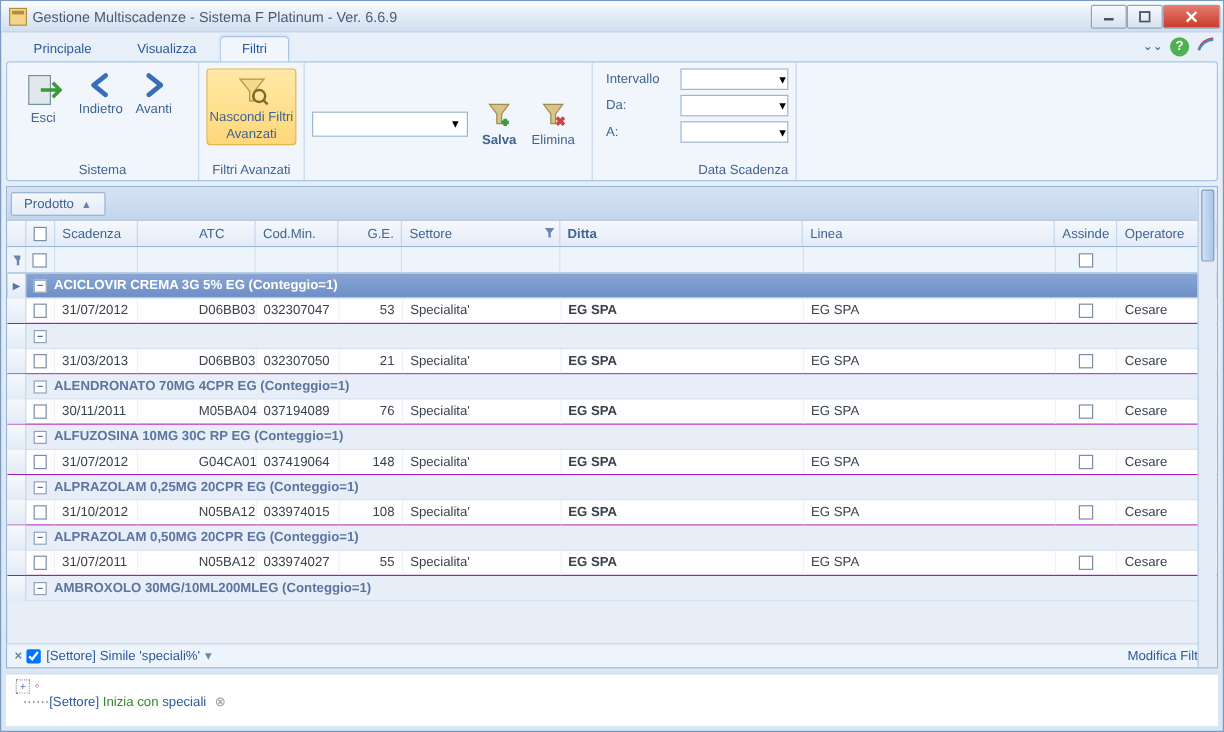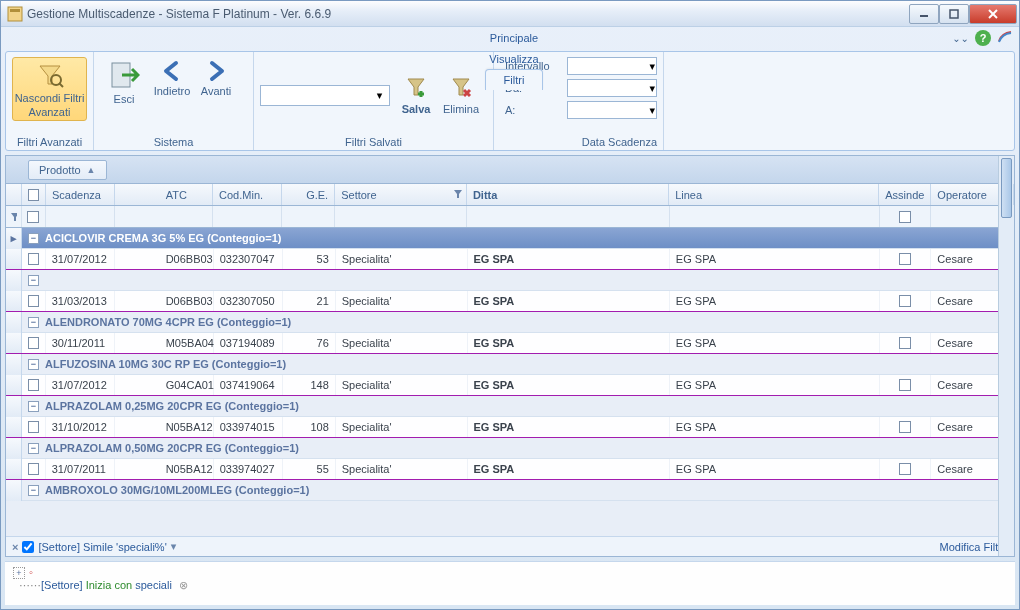--- a/index.html
+++ b/index.html
@@ -8,21 +8,21 @@
 .window{width:1020px;height:610px;background:linear-gradient(to bottom,#e9f0fa,#d9e6f3);border:1px solid #7a9ac0;display:flex;flex-direction:column;}
 
 .titlebar{height:26px;background:linear-gradient(to bottom,#fdfdfe 0%,#e6eef8 40%,#d2dff0 100%);display:flex;align-items:center;padding:0 2px;border-bottom:1px solid #bcd0e6;}
 .titlebar .app-icon{width:16px;height:16px;margin:0 4px;display:inline-block;}
 .titlebar .title{color:#4a5b70;font-size:12px;flex:1;}
 .win-controls{display:flex;gap:0;}
 .win-btn{width:30px;height:20px;border:1px solid #8fa5bf;background:linear-gradient(to bottom,#f5f9fd,#d6e2f0);display:flex;align-items:center;justify-content:center;border-radius:2px;}
 .win-btn.close{background:linear-gradient(to bottom,#e67a6f,#c83c2b);width:48px;color:#fff;}
 .win-btn.close svg{stroke:#fff;}
 
-.tabs{height:24px;display:flex;align-items:center;padding-left:8px;gap:0;background:transparent;position:relative;flex-direction:column;}
+.tabs{height:24px;display:flex;align-items:flex-end;padding-left:8px;gap:0;background:transparent;position:relative;}
 .tab{padding:4px 18px 4px 18px;color:#2b5a9b;border:1px solid transparent;border-bottom:none;border-top-left-radius:4px;border-top-right-radius:4px;}
 .tab.active{background:#f1f6fc;border-color:#a8c5e8;color:#2b5a9b;box-shadow:0 -1px 2px rgba(0,0,0,.05);}
 .tabs-right{position:absolute;right:6px;top:2px;display:flex;gap:6px;align-items:center;}
 .help-icon{width:16px;height:16px;border-radius:50%;background:#4eb04e;color:#fff;display:flex;align-items:center;justify-content:center;font-weight:bold;font-size:11px;}
 
 .ribbon{background:#f1f6fc;border:1px solid #a8c5e8;margin:0 4px;border-radius:3px;height:100px;display:flex;}
 .group{border-right:1px solid #c5d7ec;display:flex;flex-direction:column;padding:3px 6px 0 6px;}
 .group-body{flex:1;display:flex;align-items:flex-start;gap:4px;padding-top:2px;}
 .group-label{text-align:center;color:#40648f;font-size:11px;padding:2px 0;}
 .big-btn{display:flex;flex-direction:column;align-items:center;justify-content:flex-start;width:48px;padding:2px 0;gap:2px;}
@@ -31,21 +31,21 @@
 .combo{width:130px;height:21px;background:#fff;border:1px solid #9bb6d5;display:flex;align-items:center;padding-left:4px;position:relative;}
 .combo .arrow{position:absolute;right:2px;top:2px;width:15px;height:15px;display:flex;align-items:center;justify-content:center;}
 .field-row{display:flex;align-items:center;gap:4px;margin-bottom:2px;}
 .field-row .flabel{width:58px;color:#40648f;}
 .field-row .fbox{width:90px;height:18px;background:#fff;border:1px solid #9bb6d5;display:flex;align-items:center;position:relative;}
 .field-row .fbox .arrow{position:absolute;right:1px;}
 
 .grid-area{flex:1;background:#e8eef7;margin:4px;border:1px solid #9bb6d5;display:flex;flex-direction:column;overflow:hidden;position:relative;}
 .scrollbar-v{position:absolute;right:0;top:0;bottom:0;width:16px;background:#e3ecf7;border-left:1px solid #b8ccdf;}
 .scroll-thumb{position:absolute;left:2px;right:2px;top:2px;height:60px;background:linear-gradient(to right,#cfe0f3,#a9c7e8);border:1px solid #7a9ac0;border-radius:2px;}
-.grouping-bar{height:28px;background:linear-gradient(to bottom,#d6e3f3,#c4d6ec);border-bottom:1px solid #9bb6d5;display:flex;align-items:center;padding-left:22px;}
+.grouping-bar{height:28px;background:linear-gradient(to bottom,#d6e3f3,#c4d6ec);border-bottom:1px solid #9bb6d5;display:flex;align-items:center;padding-left:3px;}
 .group-chip{background:linear-gradient(to bottom,#f4f8fd,#e3ecf7);border:1px solid #9bb6d5;padding:3px 10px;border-radius:2px;color:#40648f;display:flex;align-items:center;gap:6px;}
 
 .header-row{display:flex;height:22px;background:linear-gradient(to bottom,#f6f9fd,#e2ebf6);border-bottom:1px solid #9bb6d5;}
 .header-row .hc{border-right:1px solid #c5d7ec;padding:3px 6px;color:#40648f;display:flex;align-items:center;position:relative;}
 .filter-row{display:flex;height:22px;background:#eef4fb;border-bottom:1px solid #9bb6d5;}
 .filter-row .fc{border-right:1px solid #d5e1ef;padding:2px 4px;display:flex;align-items:center;}
 
 .w-expand{width:16px;justify-content:center;}
 .w-chk{width:24px;justify-content:center;}
 .w-date{width:70px;}
@@ -119,81 +119,80 @@
       <span class="help-icon">?</span>
       <span><svg width="16" height="16">
             <path d="M2 12 Q5 4 14 3" fill="none" stroke="#c44" stroke-width="2"></path>
             <path d="M2 13 Q5 5 14 4" fill="none" stroke="#48c" stroke-width="2"></path>
           </svg></span>
     </div>
   </div>
 
   <div class="ribbon">
 
+    <div class="group" style="width:160px;">
+      <div class="group-body">
+        <div class="big-btn">
+          <svg width="32" height="32">
+              <rect x="4" y="4" width="18" height="24" fill="#e0e8ee" stroke="#7a8f9e"></rect>
+              <path d="M14 16 L30 16 M24 10 L30 16 L24 22" fill="none" stroke="#3a9a3a" stroke-width="3"></path>
+            </svg>
+          <span class="lbl">Esci</span>
+        </div>
+        <div class="big-btn" style="width:40px;">
+          <svg width="24" height="24">
+              <path d="M16 4 L6 12 L16 20" fill="none" stroke="#3b6fb5" stroke-width="4" stroke-linecap="round" stroke-linejoin="round"></path>
+            </svg>
+          <span class="lbl">Indietro</span>
+        </div>
+        <div class="big-btn" style="width:40px;">
+          <svg width="24" height="24">
+              <path d="M8 4 L18 12 L8 20" fill="none" stroke="#3b6fb5" stroke-width="4" stroke-linecap="round" stroke-linejoin="round"></path>
+            </svg>
+          <span class="lbl">Avanti</span>
+        </div>
+      </div>
+      <div class="group-label">Sistema</div>
+    </div>
+
     <div class="group" style="width:88px;">
       <div class="group-body" style="justify-content:center;">
         <div class="big-btn highlighted">
           <svg width="32" height="30">
               <polygon points="6,6 26,6 18,16 18,24 14,24 14,16" fill="#f4d98a" stroke="#b59040"></polygon>
               <circle cx="22" cy="20" r="5" fill="none" stroke="#7a6a30" stroke-width="2"></circle>
               <line x1="25" y1="23" x2="29" y2="27" stroke="#7a6a30" stroke-width="2"></line>
             </svg>
           <span class="lbl">Nascondi Filtri</span>
           <span class="lbl">Avanzati</span>
         </div>
       </div>
       <div class="group-label">Filtri Avanzati</div>
     </div>
 
-    <div class="group" style="width:160px;">
-      <div class="group-body">
-        <div class="big-btn">
-          <svg width="32" height="32">
-              <rect x="4" y="4" width="18" height="24" fill="#e0e8ee" stroke="#7a8f9e"></rect>
-              <path d="M14 16 L30 16 M24 10 L30 16 L24 22" fill="none" stroke="#3a9a3a" stroke-width="3"></path>
-            </svg>
-          <span class="lbl">Esci</span>
-        </div>
-        <div class="big-btn" style="width:40px;">
-          <svg width="24" height="24">
-              <path d="M16 4 L6 12 L16 20" fill="none" stroke="#3b6fb5" stroke-width="4" stroke-linecap="round" stroke-linejoin="round"></path>
-            </svg>
-          <span class="lbl">Indietro</span>
-        </div>
-        <div class="big-btn" style="width:40px;">
-          <svg width="24" height="24">
-              <path d="M8 4 L18 12 L8 20" fill="none" stroke="#3b6fb5" stroke-width="4" stroke-linecap="round" stroke-linejoin="round"></path>
-            </svg>
-          <span class="lbl">Avanti</span>
-        </div>
-      </div>
-      <div class="group-label">Sistema</div>
-    </div>
-
     <div class="group" style="width:240px;">
       <div class="group-body" style="align-items:center;gap:8px;">
         <div class="combo">
           <span class="arrow">▾</span>
         </div>
         <div class="big-btn" style="width:36px;font-weight:bold;">
           <svg width="26" height="26">
               <polygon points="5,4 21,4 15,12 15,20 11,20 11,12" fill="#d6c488" stroke="#a08a4e"></polygon>
               <path d="M18 16 L18 22 M15 19 L21 19" stroke="#3a9a3a" stroke-width="3"></path>
             </svg>
           <span class="lbl">Salva</span>
         </div>
         <div class="big-btn" style="width:38px;">
           <svg width="26" height="26">
               <polygon points="5,4 21,4 15,12 15,20 11,20 11,12" fill="#d6c488" stroke="#a08a4e"></polygon>
               <path d="M16 15 L22 21 M22 15 L16 21" stroke="#c44" stroke-width="3"></path>
             </svg>
           <span class="lbl">Elimina</span>
         </div>
       </div>
-      <div class="group-label">Filtri Salvati</div>
     </div>
 
     <div class="group" style="width:170px;align-items:flex-end;">
       <div class="group-body" style="flex-direction:column;gap:2px;align-items:flex-start;">
         <div class="field-row">
             <span class="flabel">Intervallo</span>
             <div class="fbox">
               <span class="arrow">▾</span>
             </div>
           </div>

